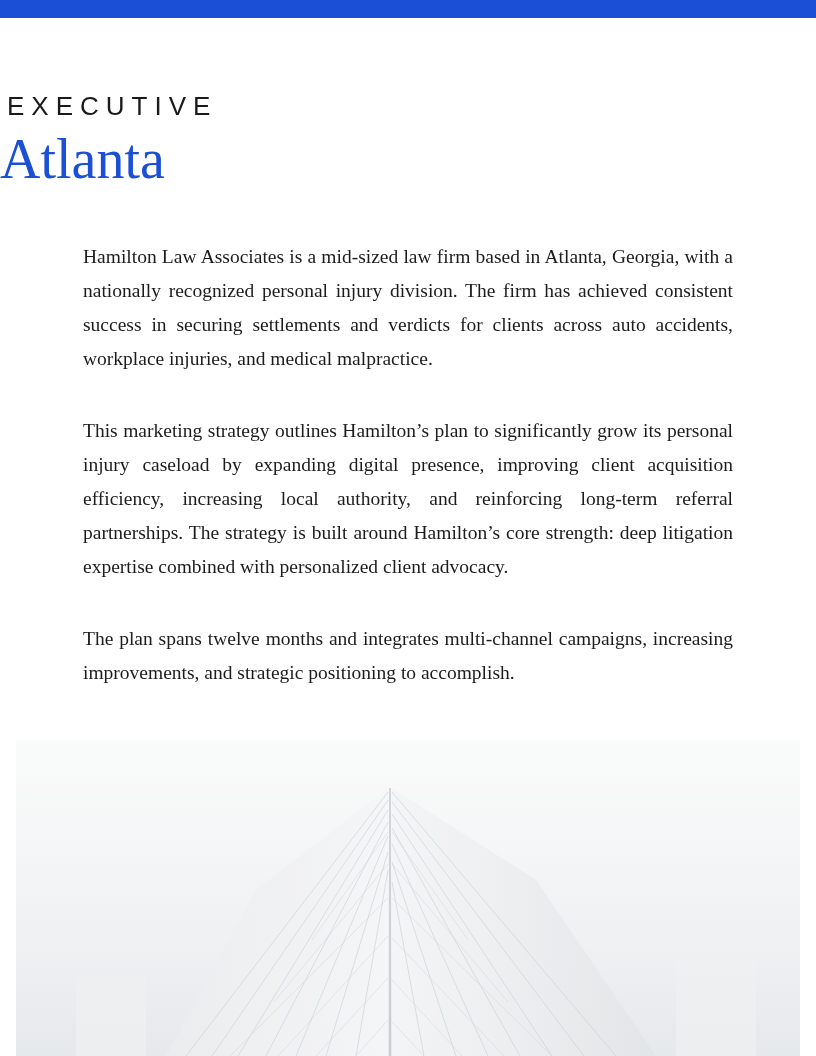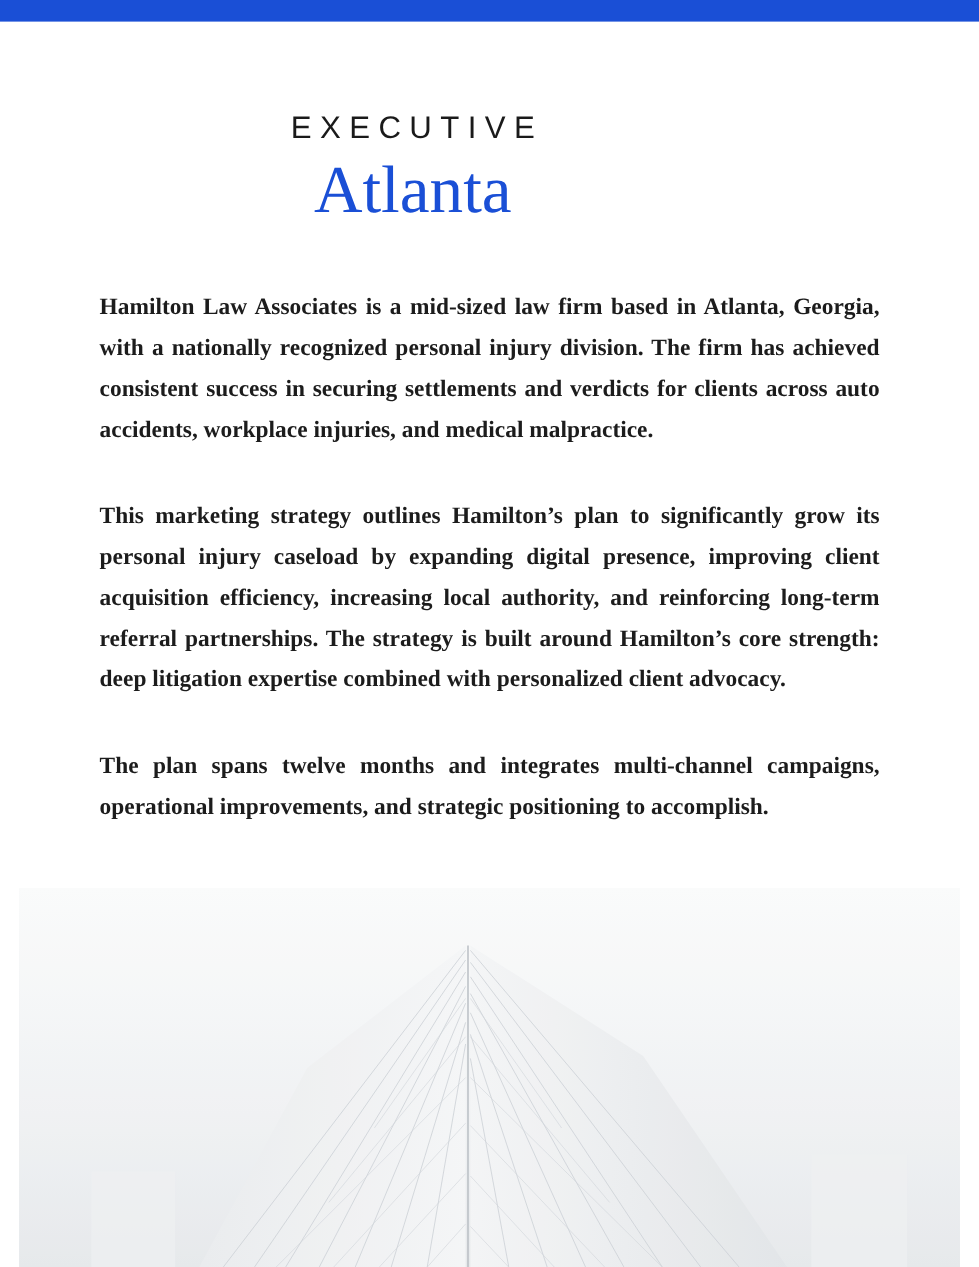--- a/index.html
+++ b/index.html
@@ -30,21 +30,20 @@
     width: 816px;
     height: 18px;
     background: #1a4fd6;
   }
 
   .title-block {
     position: absolute;
     top: 92px;
     left: 0;
     width: 688px;
-    text-align: center;
   }
 
   .title-eyebrow {
     font-family: "Liberation Sans", sans-serif;
     font-size: 26px;
     letter-spacing: 7px;
     color: #1a1a1a;
     font-weight: 400;
     line-height: 1.1;
     text-indent: 7px;
@@ -57,21 +56,20 @@
     line-height: 1.1;
     margin-top: 8px;
     font-weight: 400;
   }
 
   .body-copy {
     position: absolute;
     top: 240px;
     left: 83px;
     width: 650px;
-    font-weight: bold;
   }
 
   .body-copy p {
     margin: 0 0 38px 0;
     font-family: "Liberation Serif", serif;
     font-size: 19.5px;
     line-height: 34px;
     color: #1c1c1c;
     text-align: justify;
     text-justify: inter-word;
@@ -105,21 +103,21 @@
   <div class="top-bar"></div>
 
   <div class="title-block">
     <div class="title-eyebrow">EXECUTIVE</div>
     <div class="title-main">Atlanta</div>
   </div>
 
   <div class="body-copy">
     <p>Hamilton Law Associates is a mid-sized law firm based in Atlanta, Georgia, with a nationally recognized personal injury division. The firm has achieved consistent success in securing settlements and verdicts for clients across auto accidents, workplace injuries, and medical malpractice.</p>
     <p>This marketing strategy outlines Hamilton’s plan to significantly grow its personal injury caseload by expanding digital presence, improving client acquisition efficiency, increasing local authority, and reinforcing long-term referral partnerships. The strategy is built around Hamilton’s core strength: deep litigation expertise combined with personalized client advocacy.</p>
-    <p>The plan spans twelve months and integrates multi-channel campaigns, operational improvements, and strategic positioning to accomplish.</p>
+    <p>The plan spans twelve months and integrates multi-channel campaigns, increasing improvements, and strategic positioning to accomplish.</p>
   </div>
 
   <div class="image-block">
     <svg class="bldg-svg" viewBox="0 0 784 316" preserveAspectRatio="none">
       <defs>
         <linearGradient id="skyGrad" x1="0" y1="0" x2="0" y2="1">
           <stop offset="0%" stop-color="#fafbfb"></stop>
           <stop offset="60%" stop-color="#eef0f2"></stop>
           <stop offset="100%" stop-color="#e3e6e9"></stop>
         </linearGradient>

